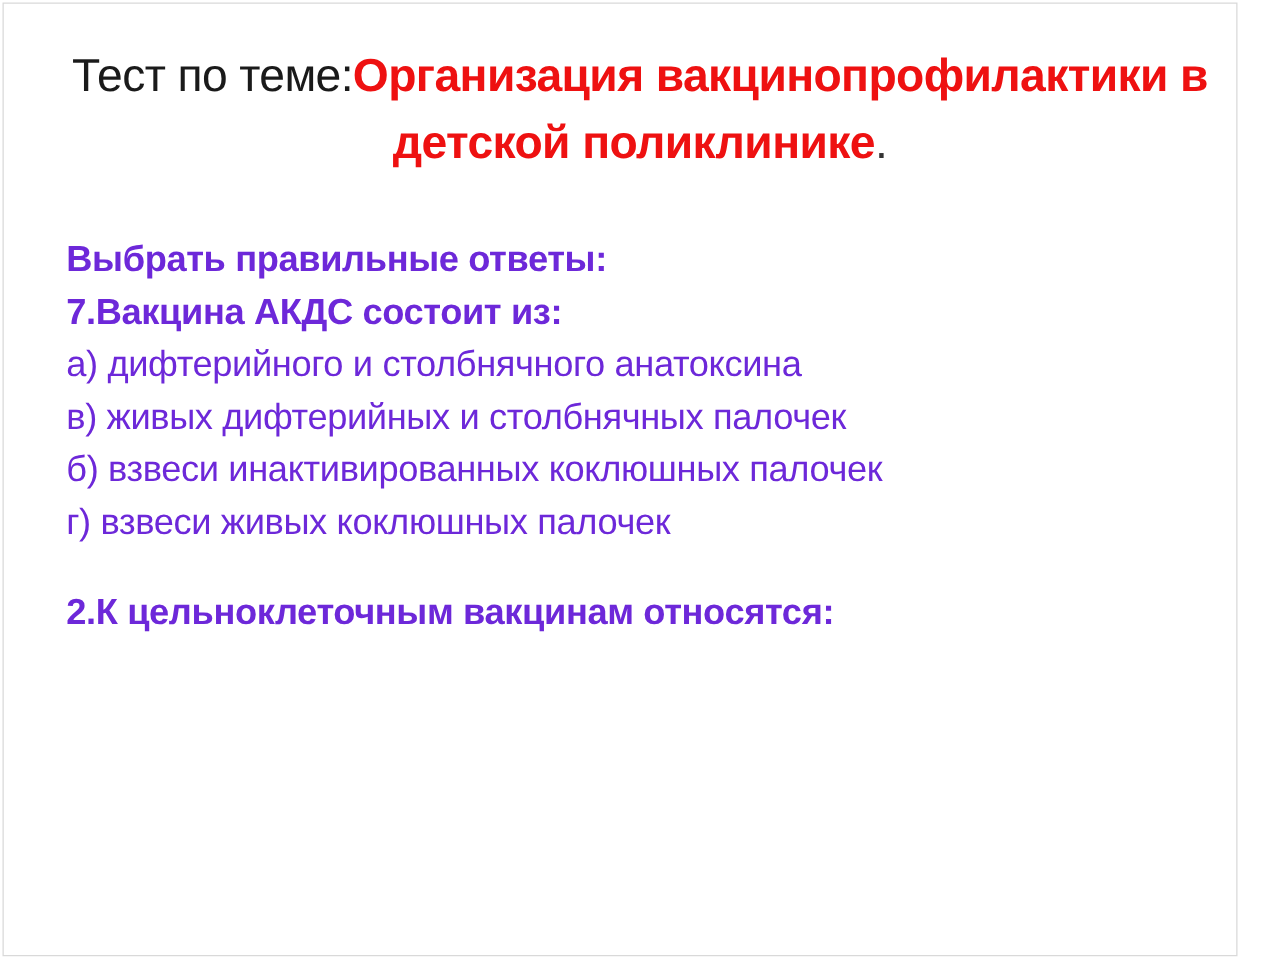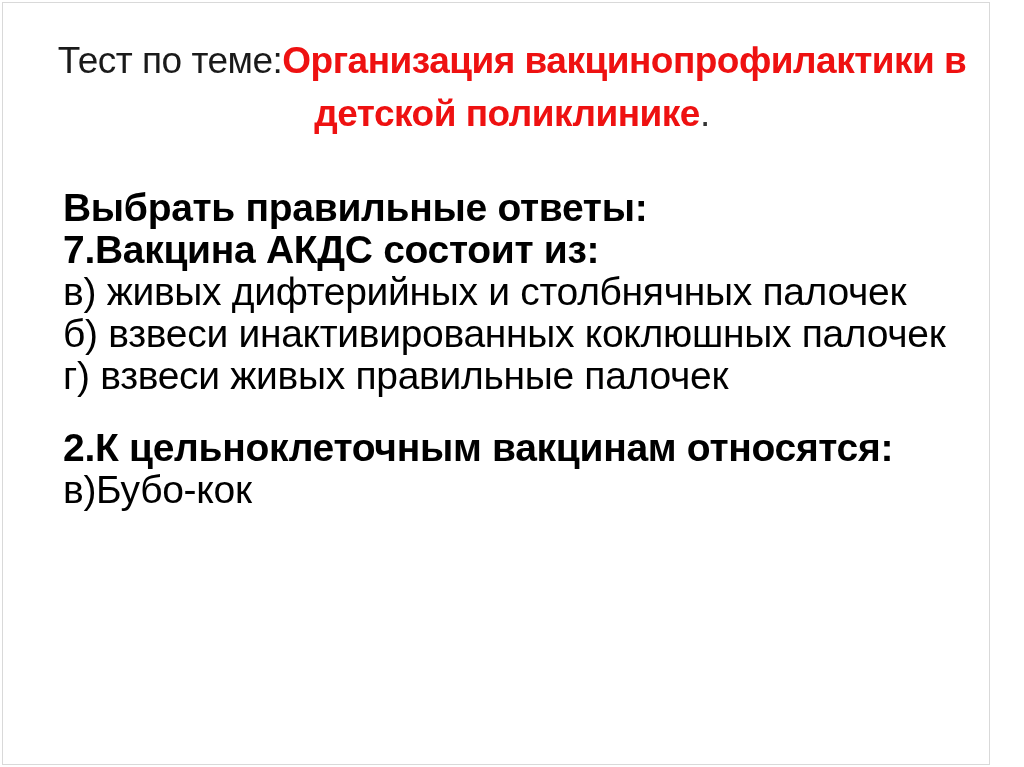--- a/index.html
+++ b/index.html
@@ -40,26 +40,26 @@
   .t-red {
     color: #ee1111;
     font-weight: 700;
   }
   .t-dot {
     color: #333333;
     font-weight: 400;
   }
   .quiz-body {
     position: absolute;
-    left: 63px;
+    left: 53px;
     top: 187px;
     right: 20px;
-    font-size: 39px;
+    font-size: 29px;
     line-height: 42px;
-    color: #000000;
+    color: #6d28d9;
     letter-spacing: -0.3px;
   }
   .line { white-space: nowrap; }
   .line.bold { font-weight: 700; }
   .question-gap { height: 30px; }
 </style>
 </head>
 <body>
 
 <div class="slide">
@@ -67,22 +67,22 @@
 
   <div class="title">
     <div class="title-line"><span class="t-black">Тест по теме:</span><span class="t-red">Организация вакцинопрофилактики в</span></div>
     <div class="title-line"><span class="t-red">детской поликлинике</span><span class="t-dot">.</span></div>
   </div>
 
   <div class="quiz-body">
     <div class="line bold">Выбрать правильные ответы:</div>
 
     <div class="line bold">7.Вакцина АКДС состоит из:</div>
+    <div class="line">а) дифтерийного и столбнячного анатоксина</div>
     <div class="line">в) живых дифтерийных и столбнячных палочек</div>
     <div class="line">б) взвеси инактивированных коклюшных палочек</div>
-    <div class="line">г) взвеси живых правильные палочек</div>
+    <div class="line">г) взвеси живых коклюшных палочек</div>
 
     <div class="question-gap"></div>
 
     <div class="line bold">2.К цельноклеточным вакцинам относятся:</div>
-    <div class="line">в)Бубо-кок</div>
   </div>
 </div>
 
 </body></html>

